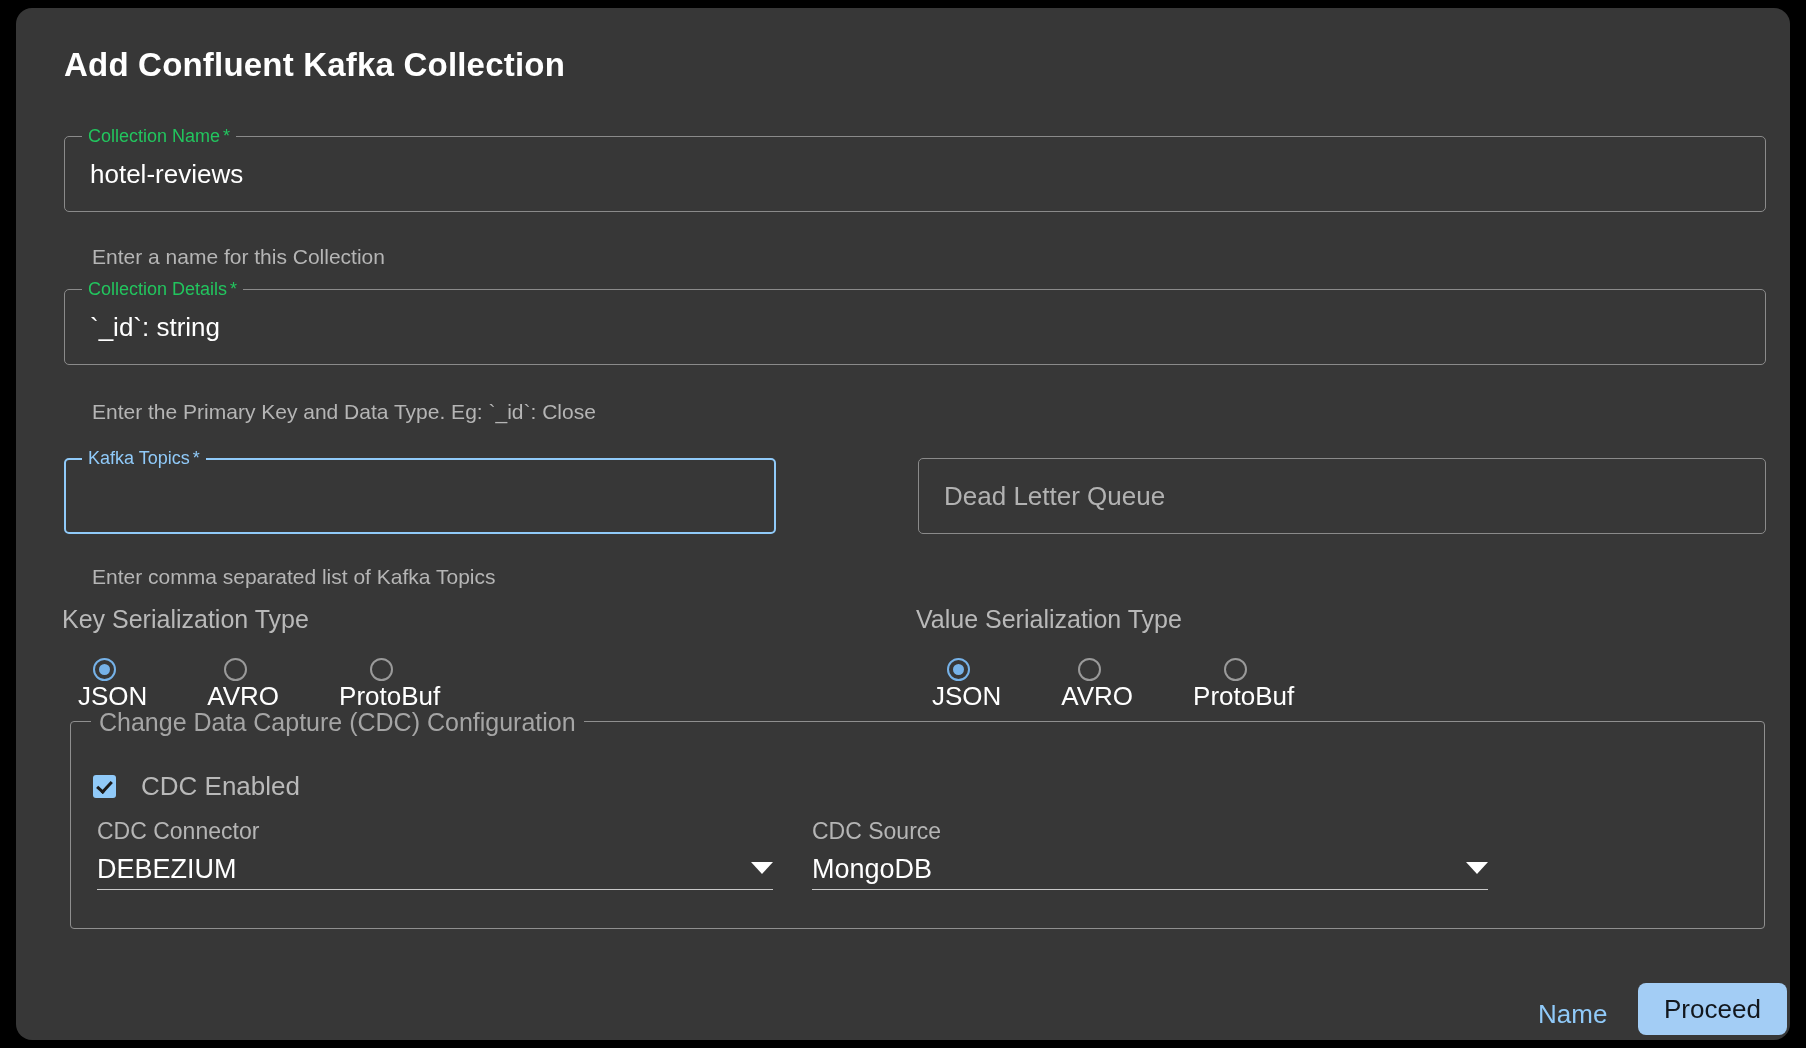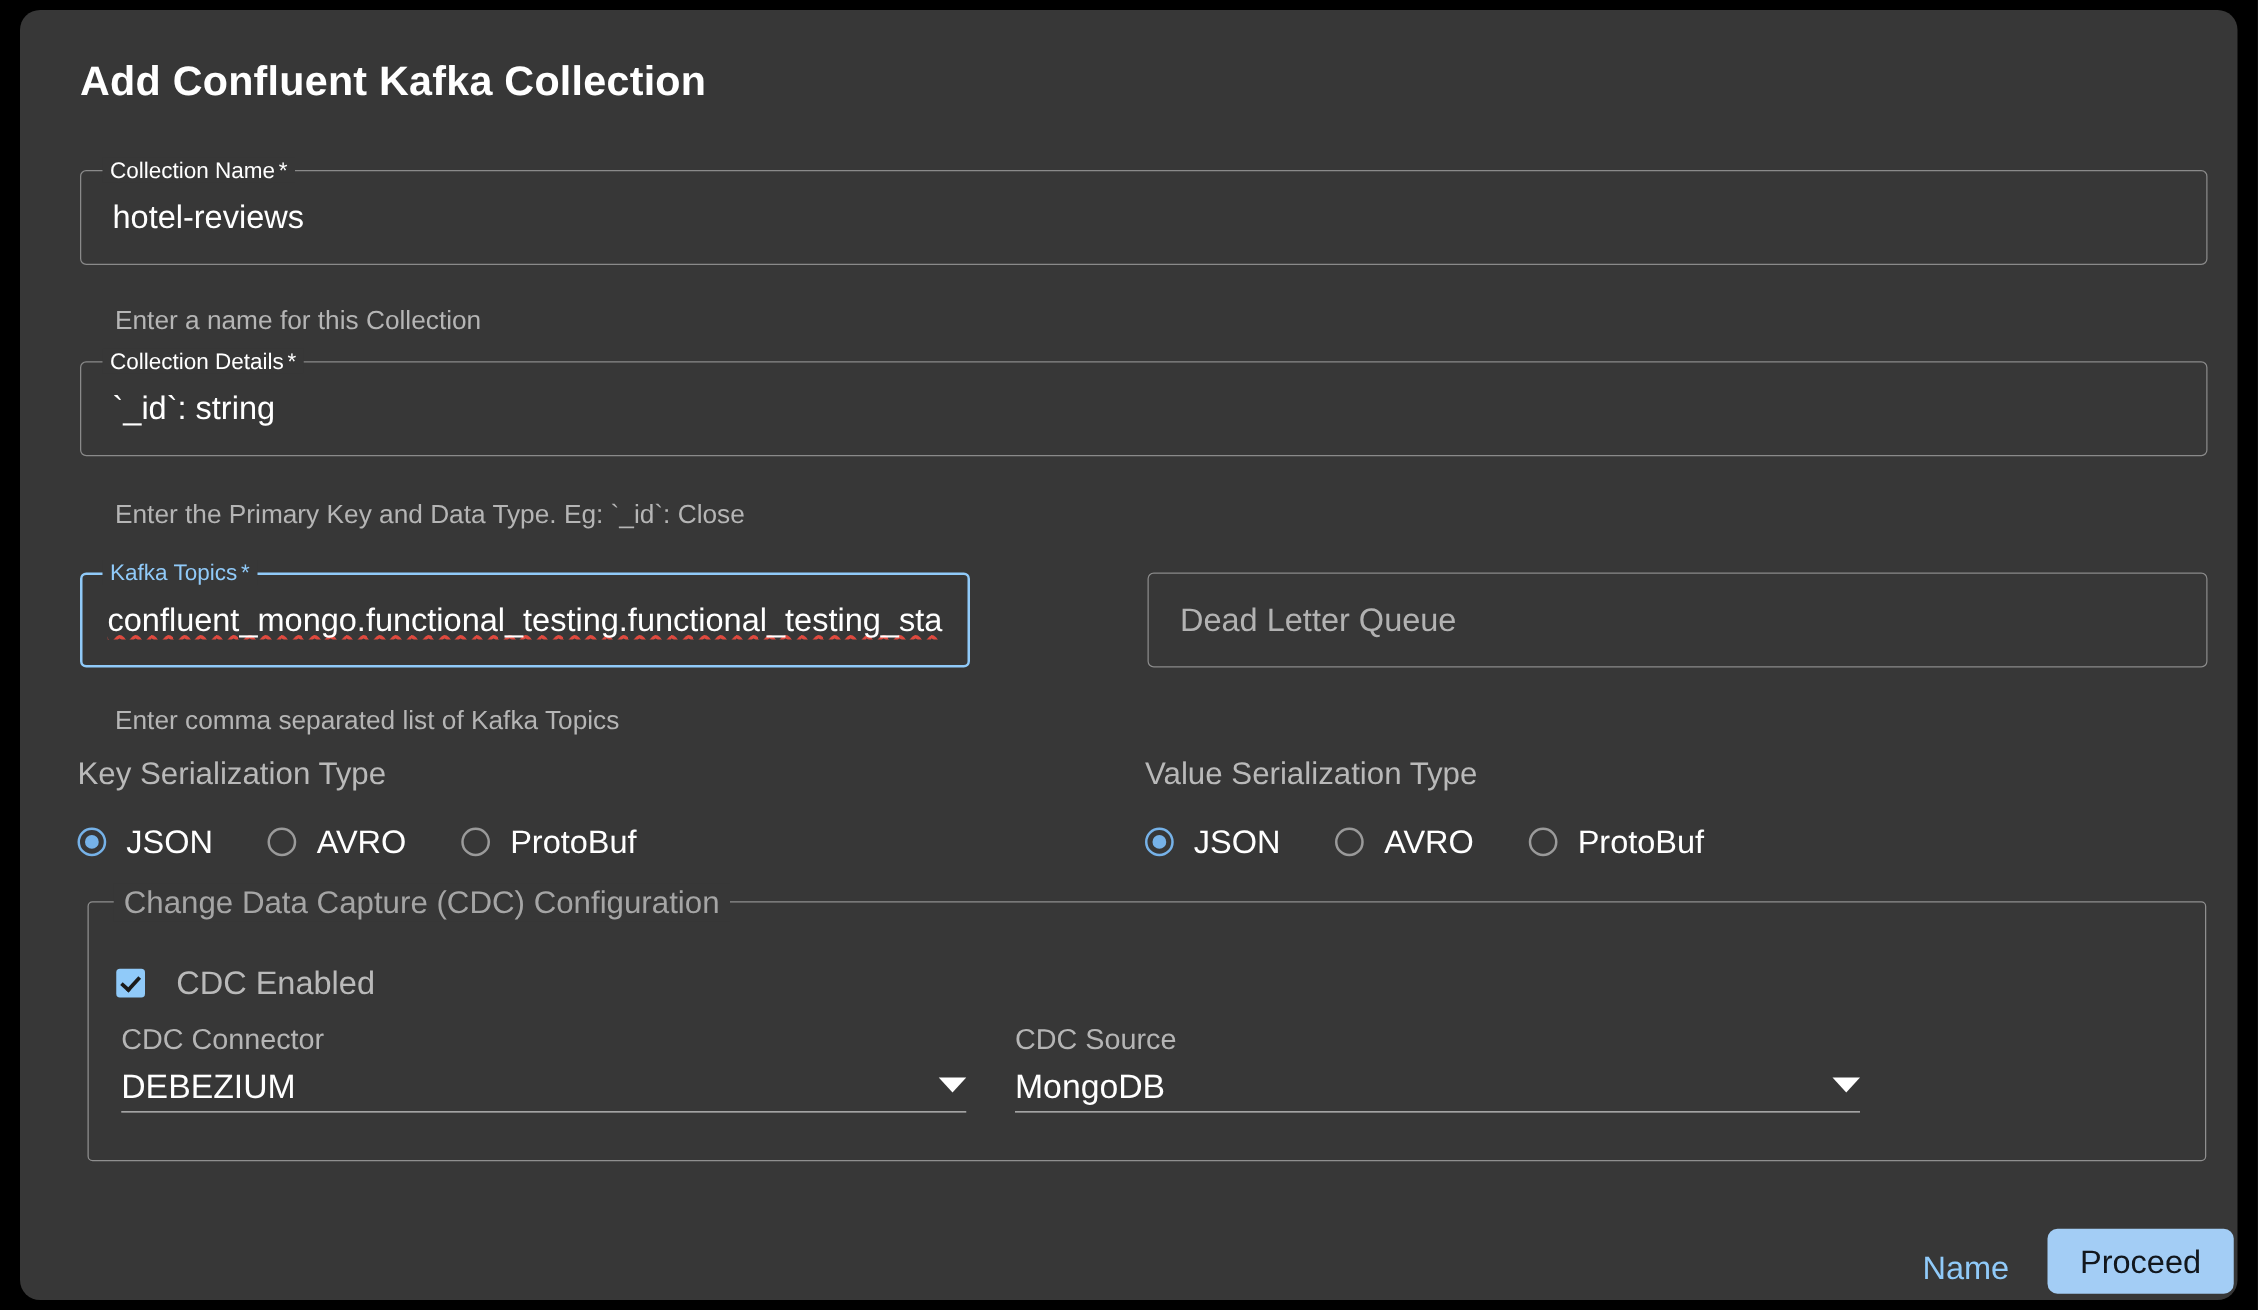--- a/index.html
+++ b/index.html
@@ -57,21 +57,21 @@
   .field.focused .outline {
     border: 2px solid #90caf9;
   }
   .field .legend {
     position: absolute;
     top: -10px;
     left: 18px;
     padding: 0 6px;
     background: #373737;
     font-size: 18px;
-    color: #ffffff;
+    color: #22c55e;
     line-height: 20px;
     white-space: nowrap;
   }
   .field.focused .legend {
     color: #90caf9;
   }
   .field .legend .star {
     padding-left: 3px;
   }
   .field .value {
@@ -112,20 +112,21 @@
   .radio-group {
     position: absolute;
     display: flex;
     align-items: center;
   }
   .radio-opt {
     display: flex;
     align-items: center;
     margin-right: 44px;
     cursor: pointer;
+    flex-direction: column;
   }
   .radio-mark {
     width: 23px;
     height: 23px;
     border-radius: 50%;
     border: 2.5px solid #9a9a9a;
     box-sizing: border-box;
     position: relative;
     flex: none;
   }
@@ -286,21 +287,20 @@
   <div class="field" style="left:48px; top:281px; width:1702px; height:76px;">
     <div class="outline"></div>
     <div class="legend"><span>Collection Details</span><span class="star">*</span></div>
     <div class="value">`_id`: string</div>
   </div>
   <div class="helper" style="left:76px; top:392px;">Enter the Primary Key and Data Type. Eg: `_id`: Close</div>
 
   <div class="field focused" style="left:48px; top:450px; width:712px; height:76px;">
     <div class="outline"></div>
     <div class="legend"><span>Kafka Topics</span><span class="star">*</span></div>
-    <div class="value spellerror" style="left:22px; width:770px;">confluent_mongo.functional_testing.functional_testing_sta</div>
   </div>
   <div class="helper" style="left:76px; top:557px;">Enter comma separated list of Kafka Topics</div>
 
   <div class="field" style="left:902px; top:450px; width:848px; height:76px;">
     <div class="outline"></div>
     <div class="value placeholder">Dead Letter Queue</div>
   </div>
 
   <div class="section-label" style="left:46px; top:597px;">Key Serialization Type</div>
   <div class="radio-group" style="left:46px; top:650px;">

